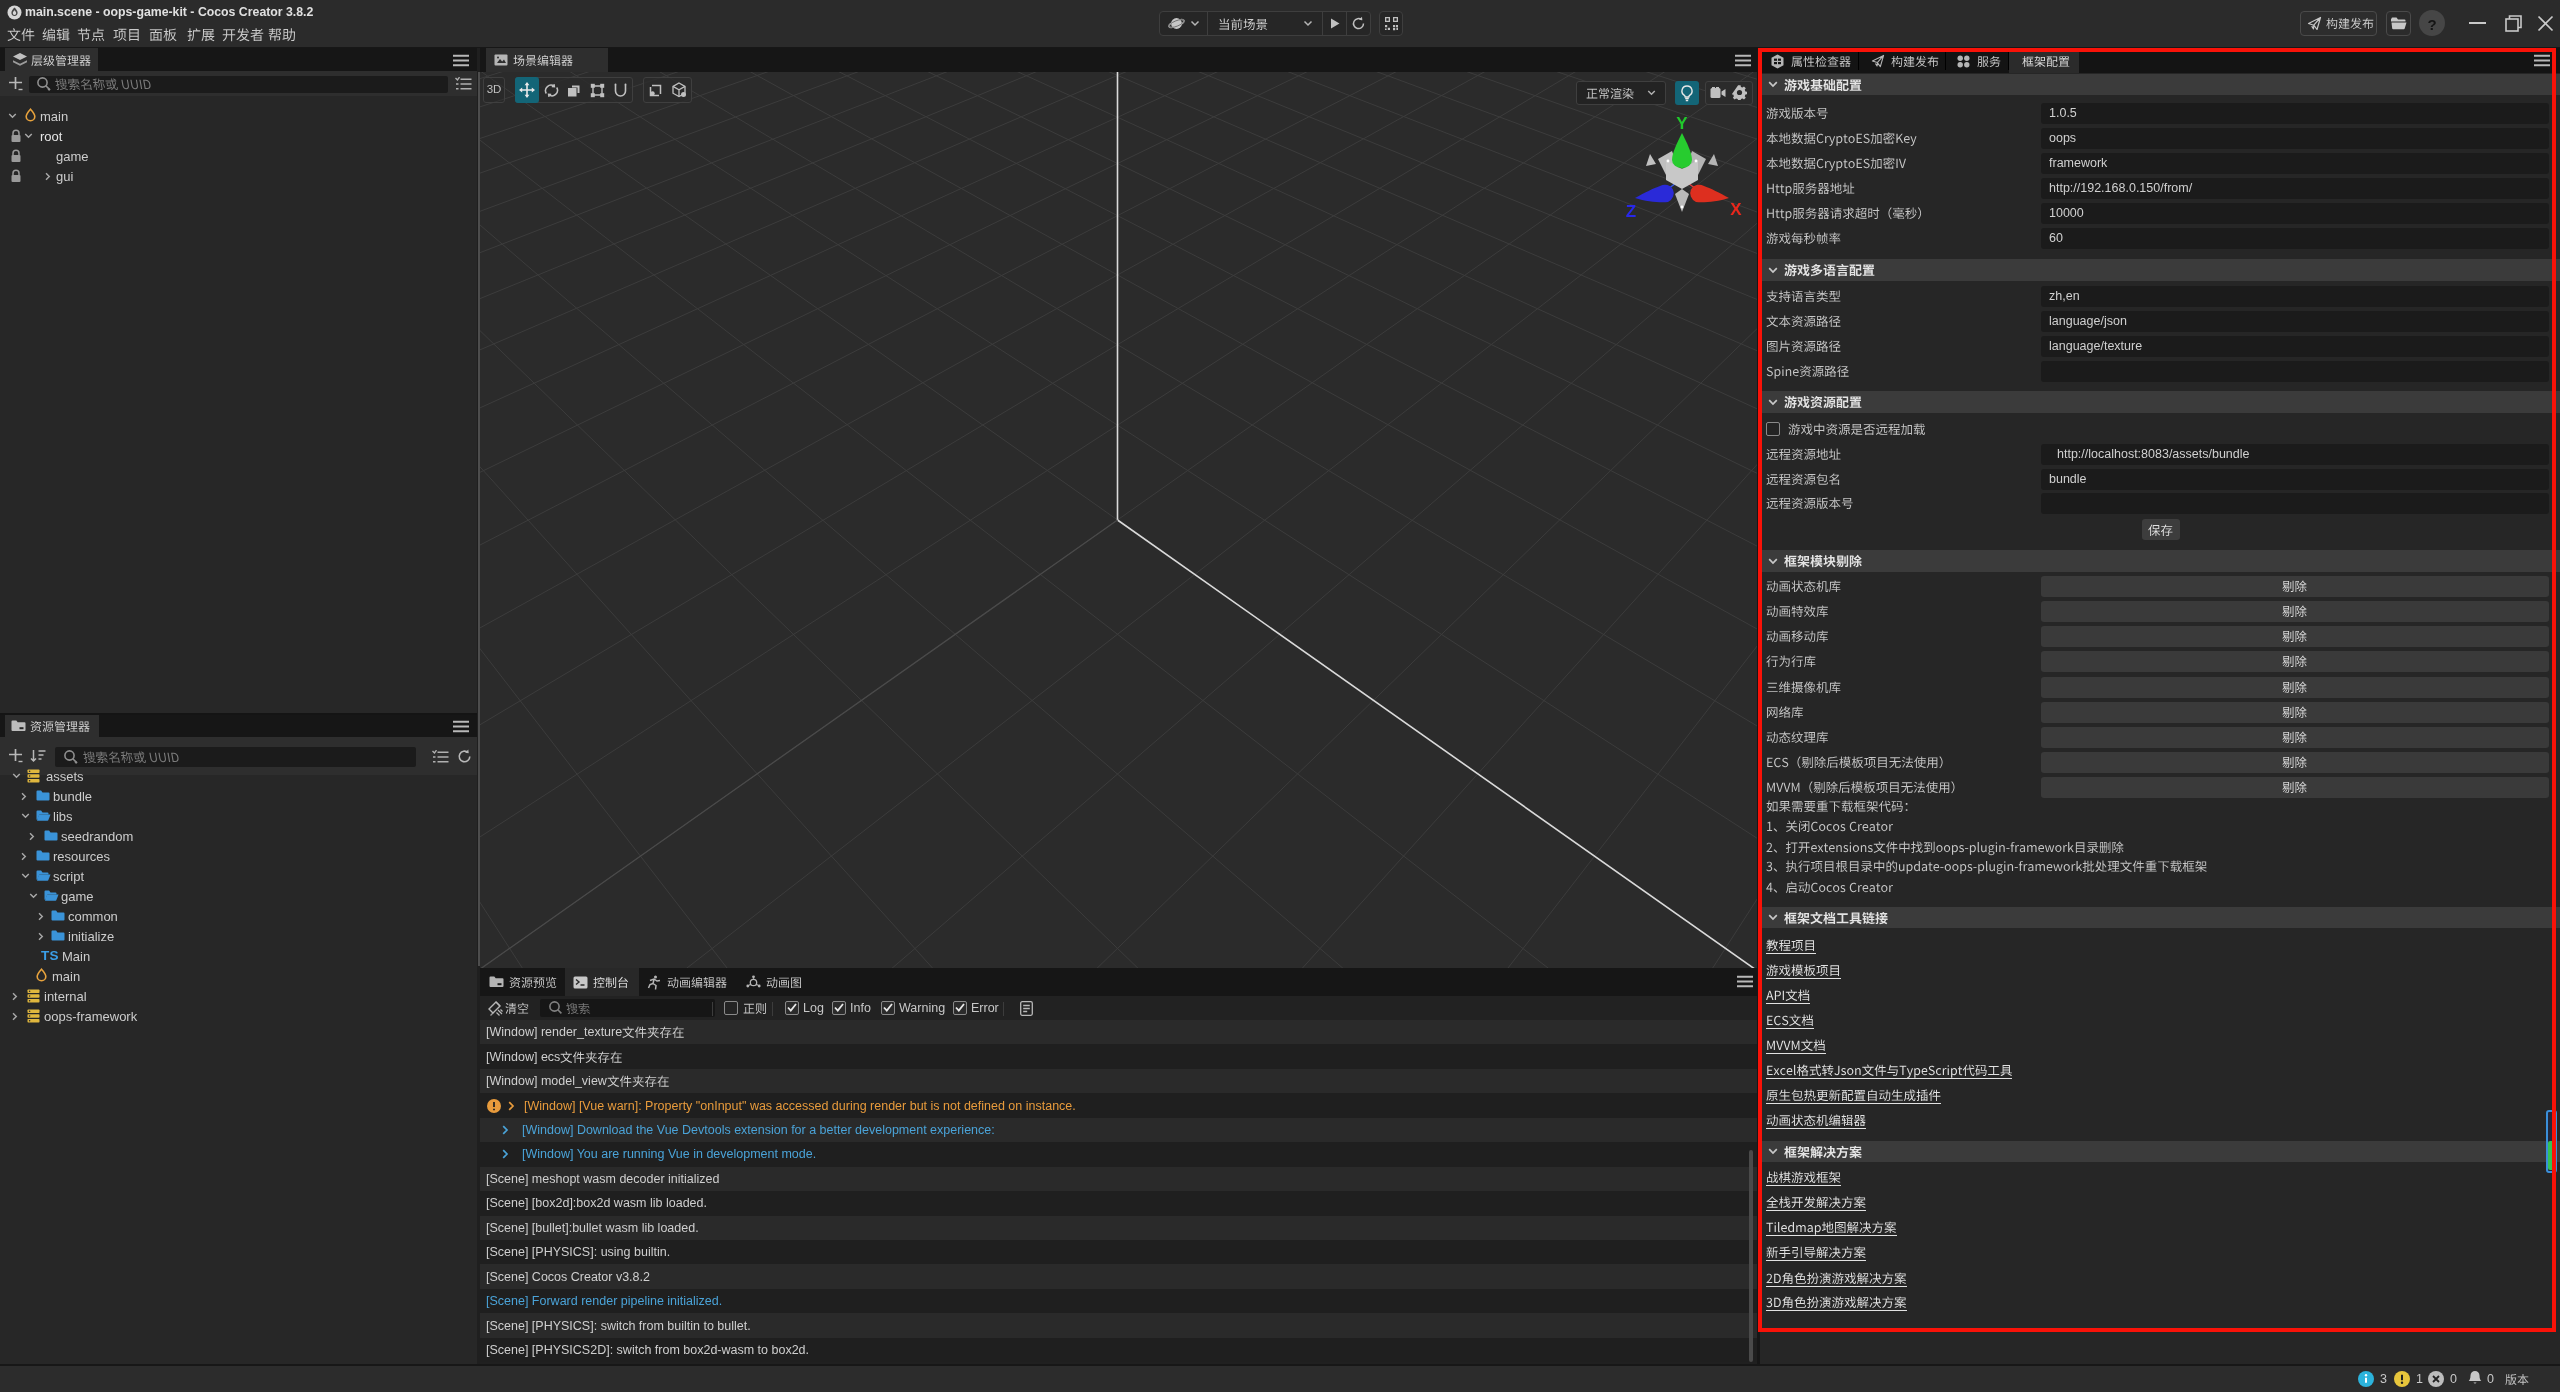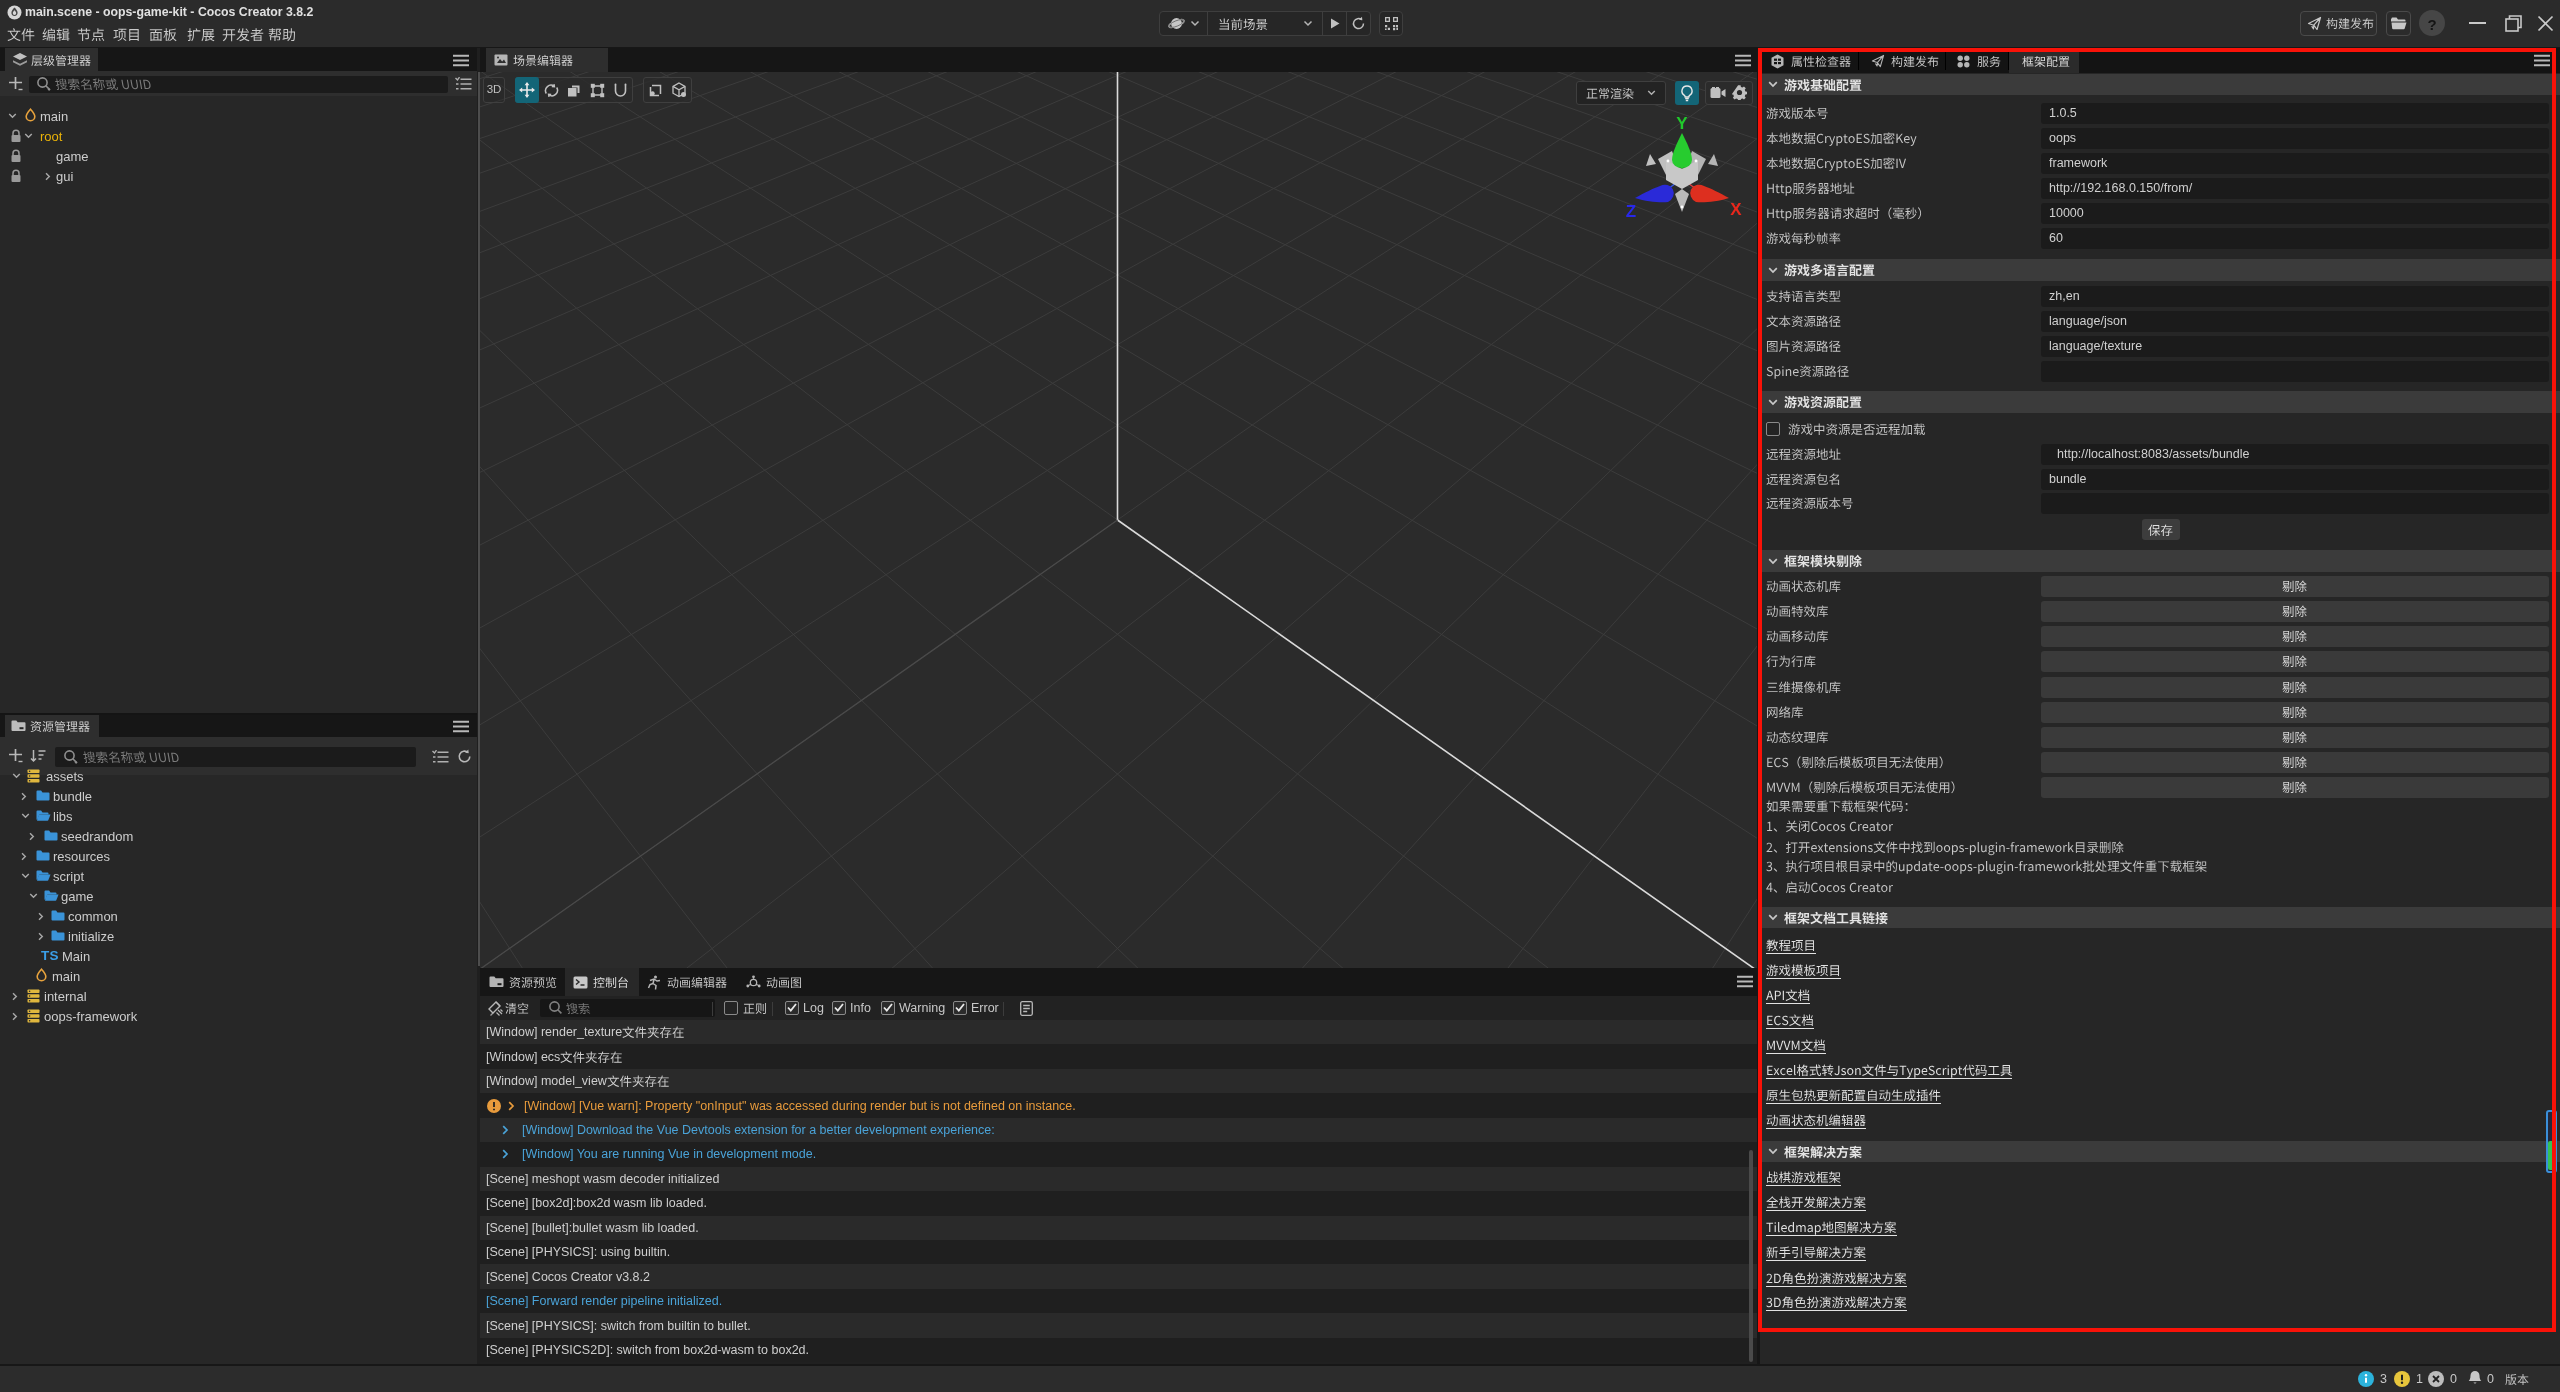--- a/index.html
+++ b/index.html
@@ -432,21 +432,21 @@
     <path d="M6.5 1.2c2.6 2.8 4.3 4.9 4.3 7.3a4.3 4.3 0 1 1-8.6 0c0-2.4 1.7-4.5 4.3-7.3z" fill="none" stroke="#e8a33d" stroke-width="1.6"></path>
   </svg>
 <div style="position:absolute;top:116px;font-family:'Liberation Sans',sans-serif;font-size:13px;color:#cccccc;font-weight:400;white-space:pre;transform:translateY(-50%);line-height:1;left:40px;">main</div>
 <svg style="position:absolute;left:10px;top:129px" width="12" height="14" viewBox="0 0 12 14">
     <path d="M3 6V4.2a3 3 0 0 1 6 0V6" fill="none" stroke="#9a9a9a" stroke-width="1.5"></path>
     <rect x="1.5" y="6" width="9" height="7" rx="1" fill="#9a9a9a"></rect>
   </svg>
 <svg style="position:absolute;left:24px;top:133px" width="9" height="6" viewBox="0 0 10 7">
     <path d="M1.2 1.2L5 5l3.8-3.8" fill="none" stroke="#a8a8a8" stroke-width="1.7"></path>
   </svg>
-<div style="position:absolute;top:136px;font-family:'Liberation Sans',sans-serif;font-size:13px;color:#eab308;font-weight:400;white-space:pre;transform:translateY(-50%);line-height:1;left:40px;">root</div>
+<div style="position:absolute;top:136px;font-family:'Liberation Sans',sans-serif;font-size:13px;color:#e5e5e5;font-weight:400;white-space:pre;transform:translateY(-50%);line-height:1;left:40px;">root</div>
 <svg style="position:absolute;left:10px;top:149px" width="12" height="14" viewBox="0 0 12 14">
     <path d="M3 6V4.2a3 3 0 0 1 6 0V6" fill="none" stroke="#9a9a9a" stroke-width="1.5"></path>
     <rect x="1.5" y="6" width="9" height="7" rx="1" fill="#9a9a9a"></rect>
   </svg>
 <div style="position:absolute;top:156px;font-family:'Liberation Sans',sans-serif;font-size:13px;color:#cccccc;font-weight:400;white-space:pre;transform:translateY(-50%);line-height:1;left:56px;">game</div>
 <svg style="position:absolute;left:10px;top:169px" width="12" height="14" viewBox="0 0 12 14">
     <path d="M3 6V4.2a3 3 0 0 1 6 0V6" fill="none" stroke="#9a9a9a" stroke-width="1.5"></path>
     <rect x="1.5" y="6" width="9" height="7" rx="1" fill="#9a9a9a"></rect>
   </svg>
 <svg style="position:absolute;left:45px;top:172px" width="6" height="9" viewBox="0 0 7 10">

